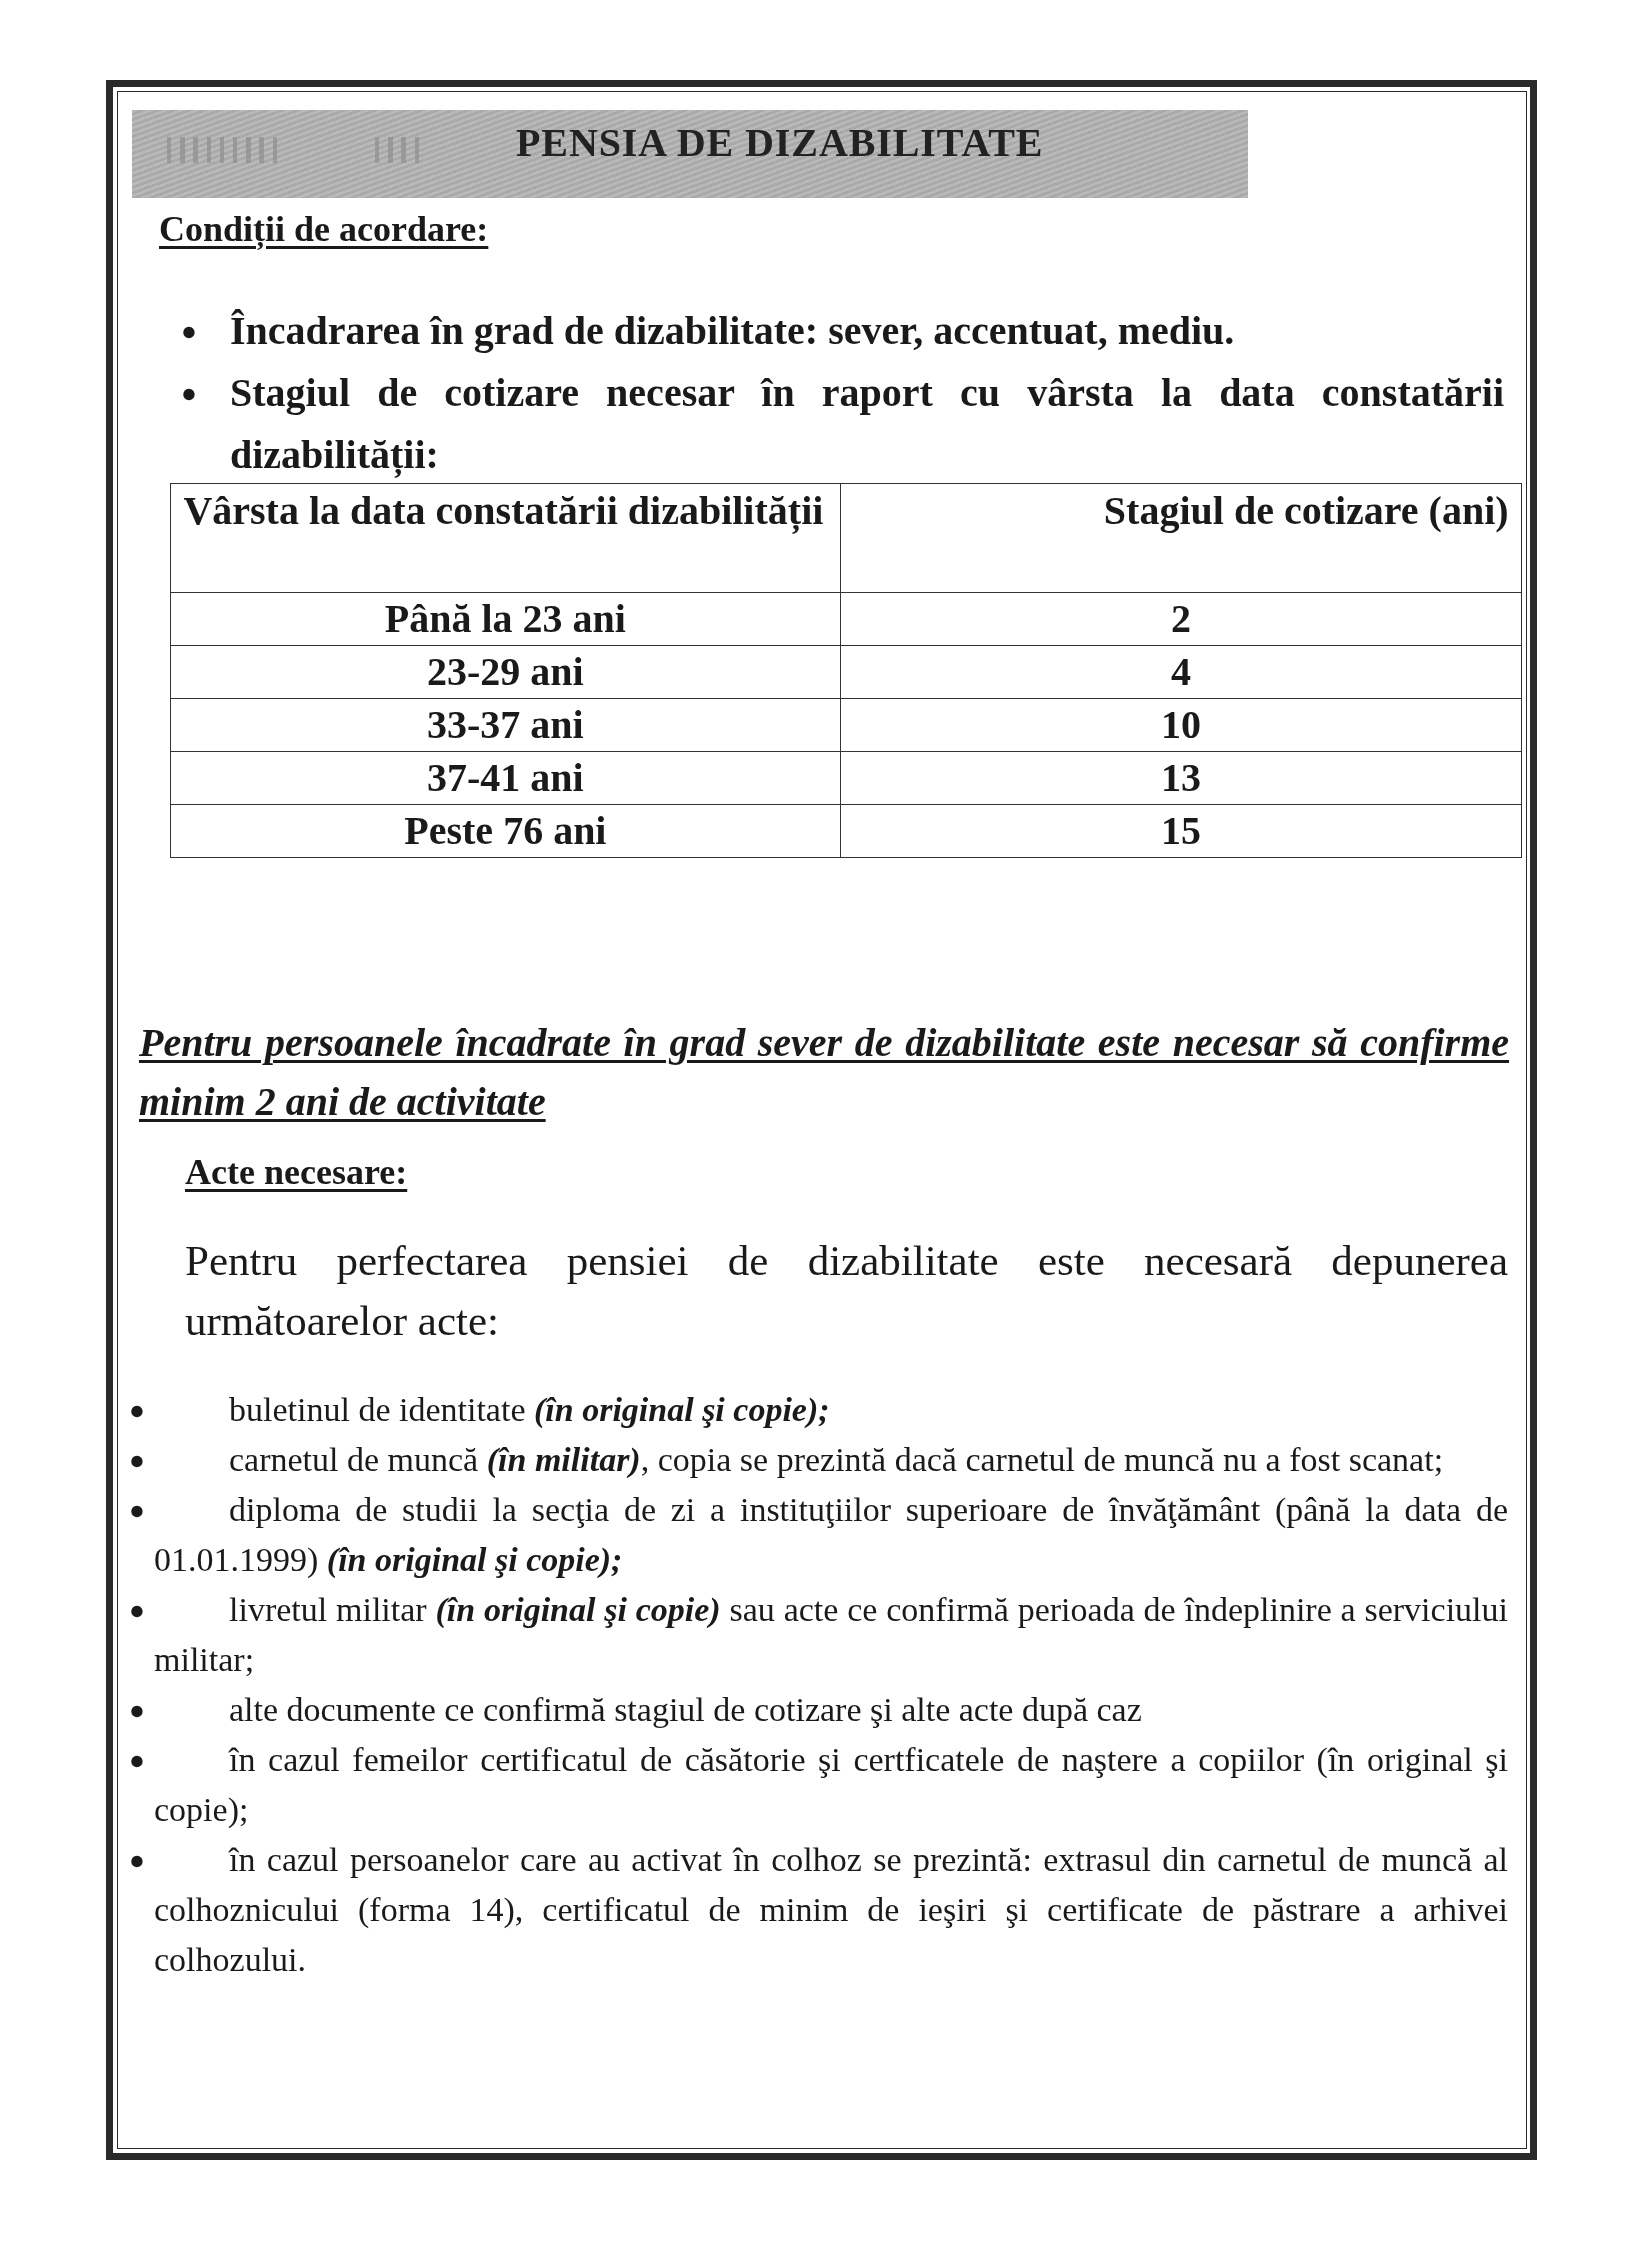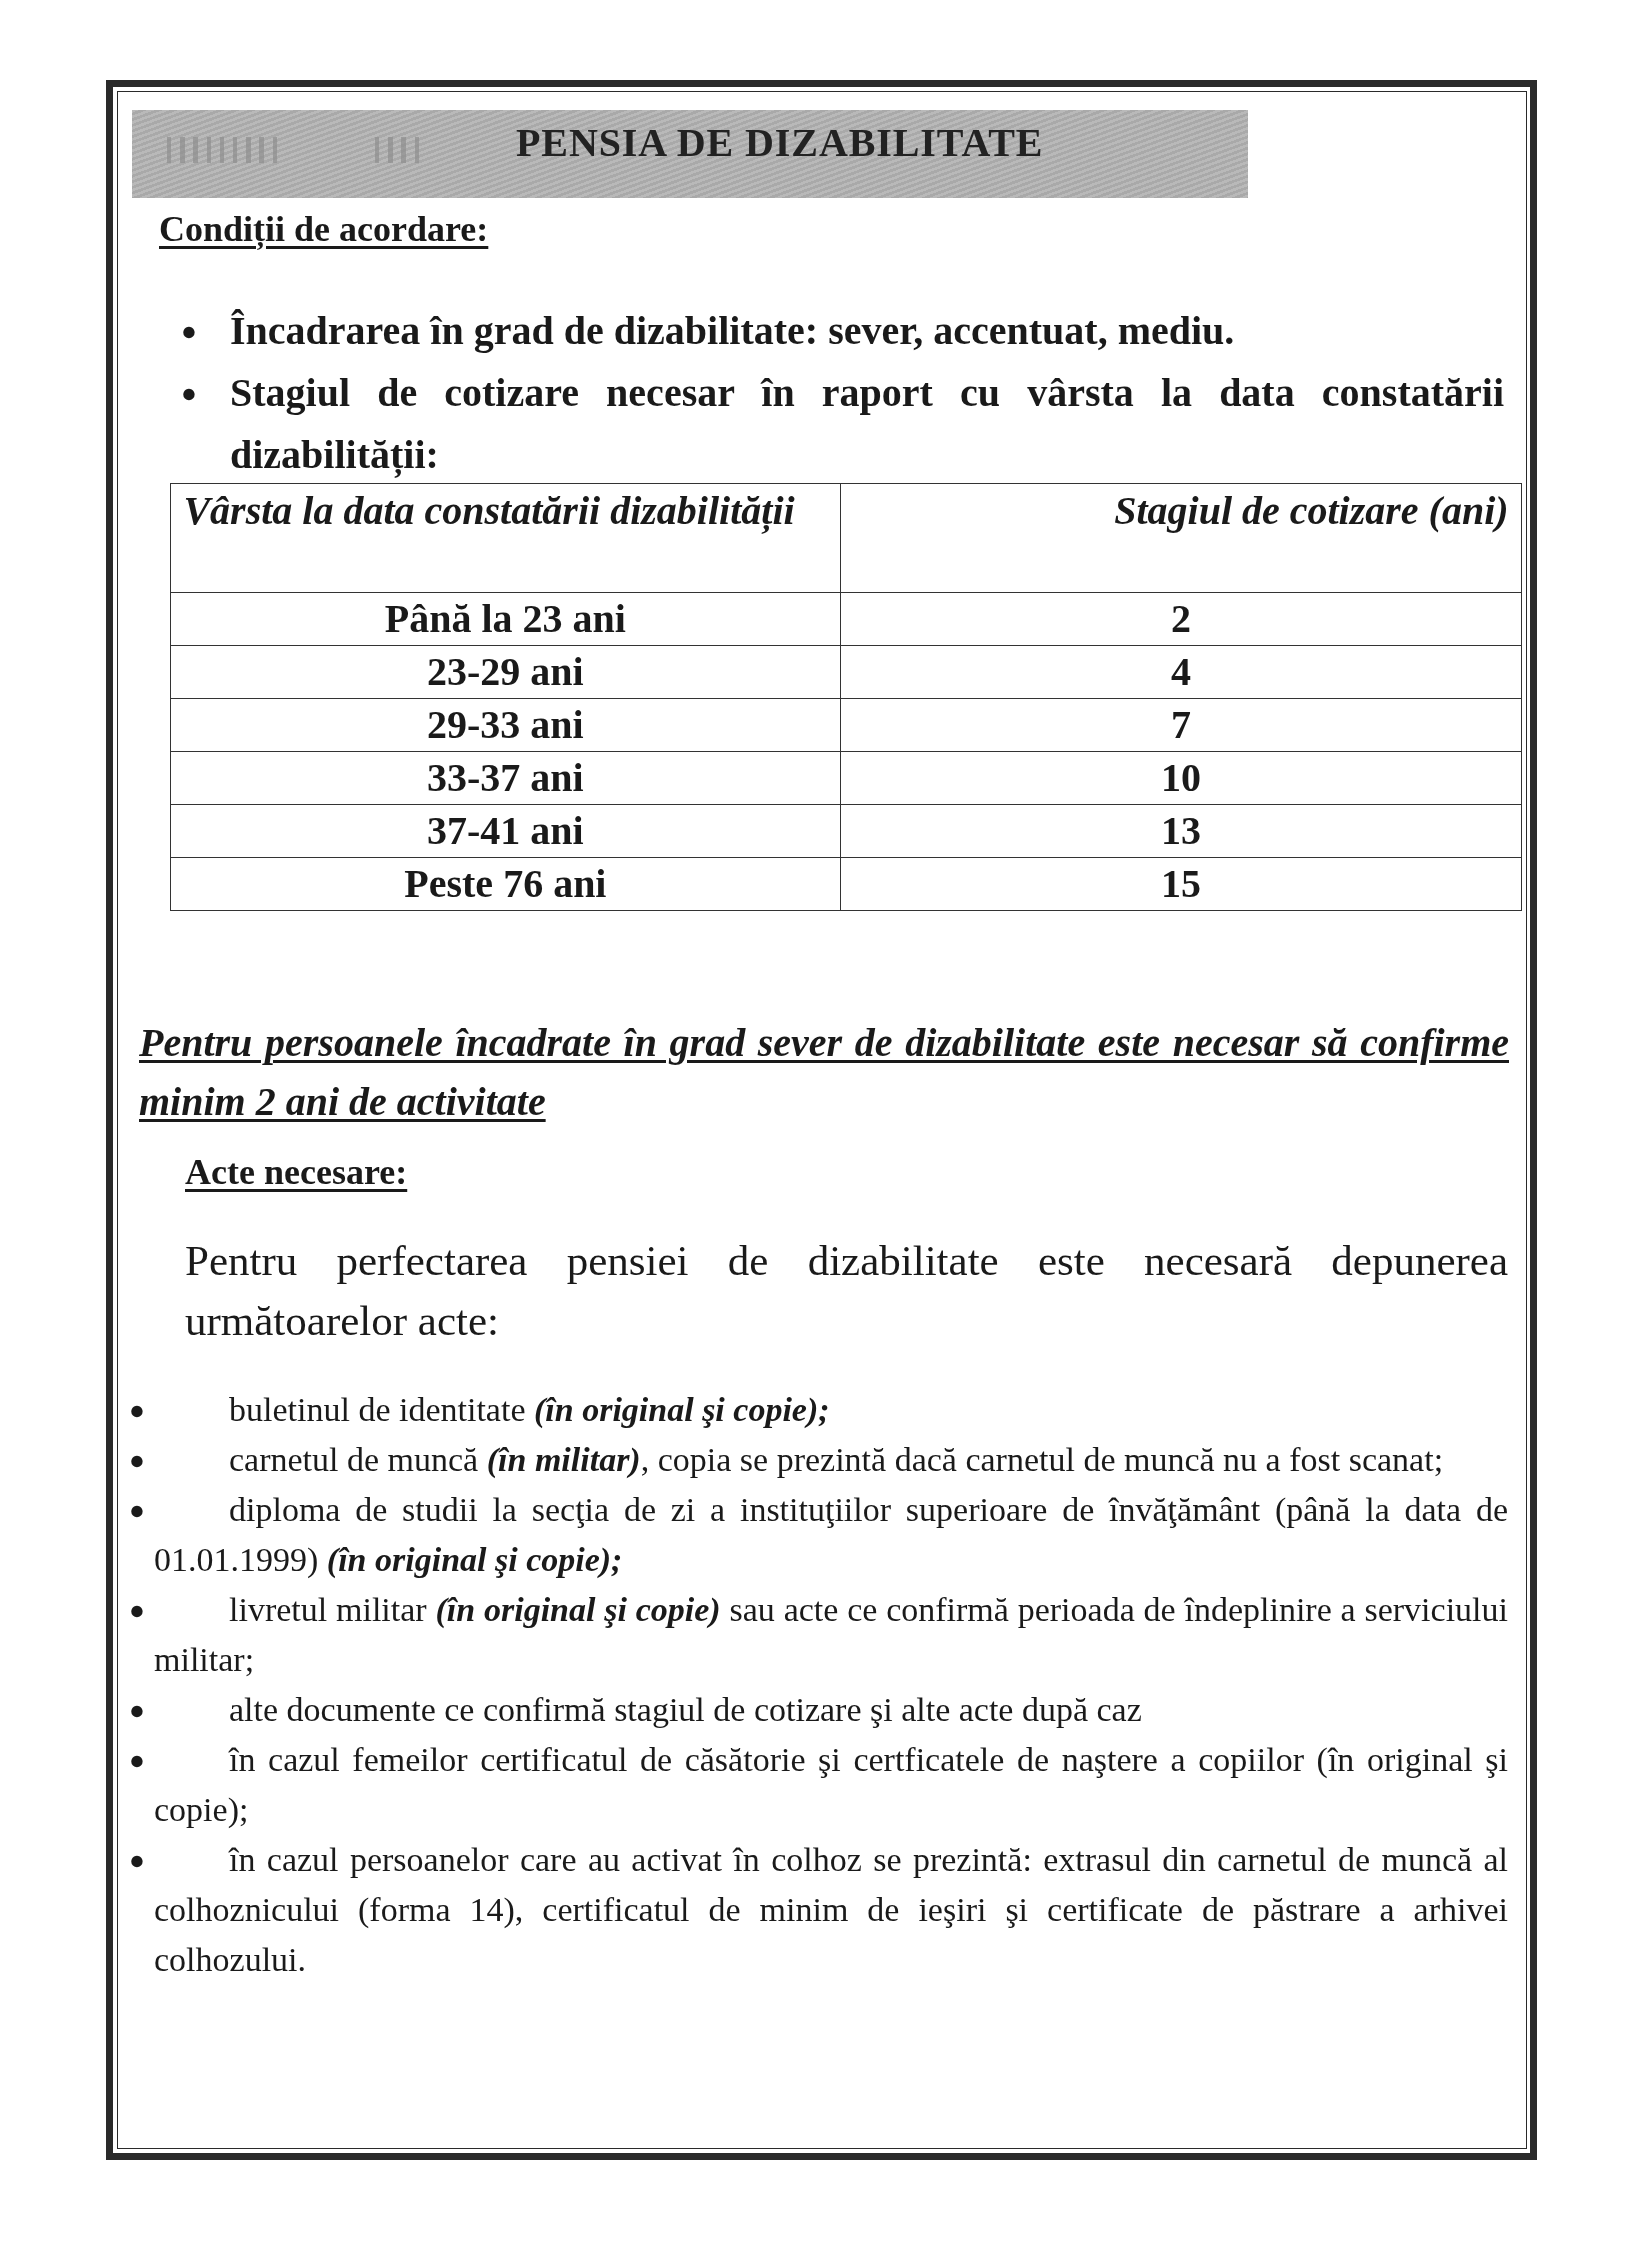--- a/index.html
+++ b/index.html
@@ -17,21 +17,21 @@
                   letter-spacing: 0.9px; color: #222; }
   .section-heading { position: absolute; font-size: 36px; font-weight: bold; text-decoration: underline;
                      text-decoration-thickness: 2.6px; text-underline-offset: 5.3px; }
   .conditions-heading { left: 139px; top: 208px; margin-left: 20px; }
   .cond-list { position: absolute; left: 181px; top: 300px; width: 1323px; margin: 0; padding: 0; list-style: none; }
   .cond-list li { position: relative; font-size: 40px; font-weight: bold; line-height: 62px; padding-left: 49px; text-align: justify; text-align-last: left; }
   .cond-list li .bullet { position: absolute; left: 0; top: 0; font-size: 26.5px; }
   .table-wrap { position: absolute; left: 170px; top: 483px; width: 1352px; }
   table.stagiu { width: 100%; border-collapse: collapse; }
   table.stagiu td, table.stagiu th { border: 1.8px solid #333; font-size: 40px; font-weight: bold; padding: 0 12.4px; }
-  table.stagiu th { font-weight: bold; vertical-align: top; line-height: 53px; height: 108px; font-style: italic; }
+  table.stagiu th { font-weight: bold; vertical-align: top; line-height: 53px; height: 108px; }
   table.stagiu th.col-age { width: 644px; text-align: justify; text-align-last: left; }
   table.stagiu th.col-stagiu { text-align: right; }
   table.stagiu td { text-align: center; height: 52px; line-height: 52px; }
   .severe-note { position: absolute; left: 139px; top: 1013px; width: 1370px; font-size: 40px; font-style: italic; font-weight: bold;
                  line-height: 59px; text-decoration: underline; text-decoration-thickness: 2.6px; text-underline-offset: 4.4px; text-align: justify; text-align-last: left; }
   .acte-heading { left: 185px; top: 1151px; }
   .intro-para { position: absolute; left: 185px; top: 1231px; width: 1323px; font-size: 43px; line-height: 60px;
                 text-align: justify; text-align-last: left; }
   .doc-list { position: absolute; left: 154px; top: 1385px; width: 1354px; margin: 0; padding: 0; list-style: none; }
   .doc-list li { position: relative; font-size: 34px; line-height: 50px; text-indent: 75px; text-align: justify; text-align-last: left; }
@@ -90,24 +90,20 @@
     <tbody id="table-body">
         <tr>
           <td>Până la 23 ani</td>
           <td>2</td>
         </tr>
         <tr>
           <td>23-29 ani</td>
           <td>4</td>
         </tr>
         <tr>
-          <td>29-33 ani</td>
-          <td>7</td>
-        </tr>
-        <tr>
           <td>33-37 ani</td>
           <td>10</td>
         </tr>
         <tr>
           <td>37-41 ani</td>
           <td>13</td>
         </tr>
         <tr>
           <td>Peste 76 ani</td>
           <td>15</td>

